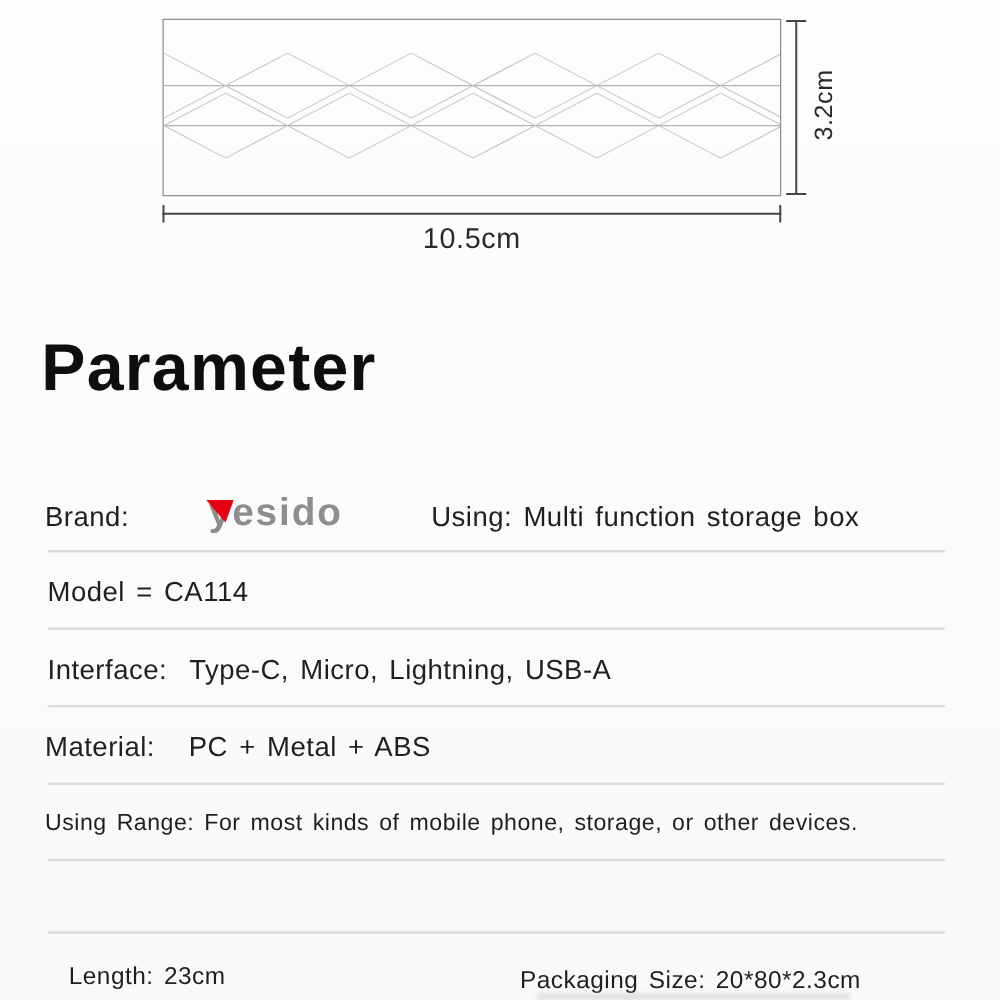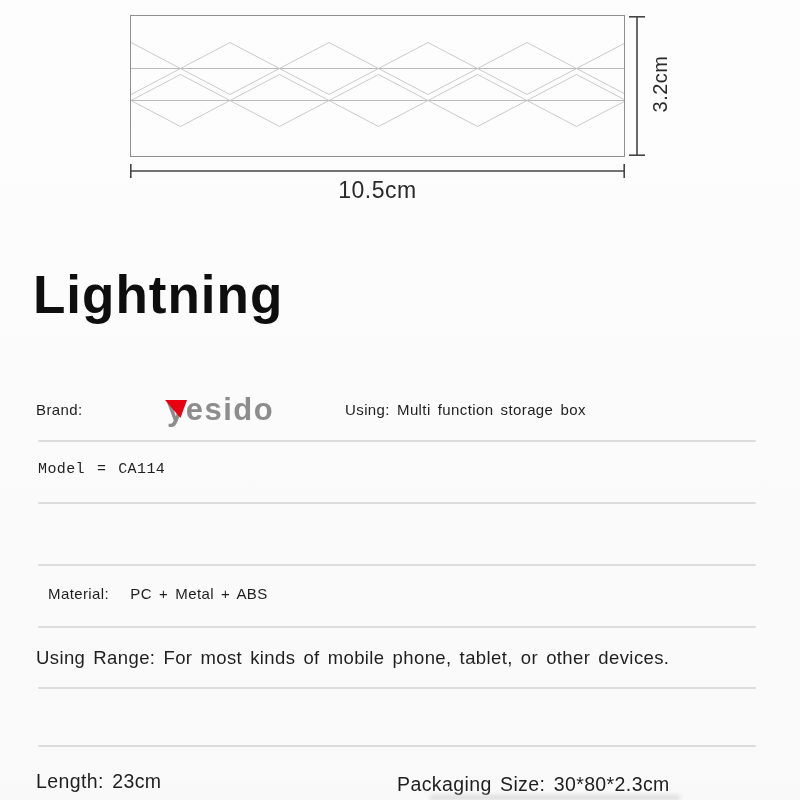--- a/index.html
+++ b/index.html
@@ -27,22 +27,22 @@
   .heading {
     position: absolute; left: 33px; top: 266px; margin: 0;
     font-size: 53px; font-weight: bold; color: #0e0e0e; letter-spacing: 1px;
     line-height: 1.1;
   }
   .spec {
     position: absolute; white-space: pre;
     letter-spacing: 0.4px; word-spacing: 2.5px; color: #1f1f1f;
     line-height: 1.2;
   }
-  .t21 { font-size: 15px; }
-  .t19 { font-size: 19.5px; }
+  .t21 { font-size: 22px; }
+  .t19 { font-size: 19.5px; margin-left: 19px; }
   .t18 { font-size: 18.5px; }
   .divider {
     position: absolute; left: 38px; width: 718px; height: 2px;
     background: #dcdcdc; border-radius: 1px;
   }
   .d1 { top: 440px; } .d2 { top: 502px; } .d3 { top: 564px; }
   .d4 { top: 626px; } .d5 { top: 687px; } .d6 { top: 745px; }
   .logo { position: absolute; left: 167px; top: 392px; width: 140px; height: 40px; }
   .logo-text {
     position: absolute; left: 0; top: 1px;
@@ -110,40 +110,41 @@
 
     <g stroke="#454545" stroke-width="1.6">
       <line x1="637" y1="16" x2="637" y2="156"></line>
       <line x1="629" y1="16.8" x2="645" y2="16.8"></line>
       <line x1="629" y1="155.2" x2="645" y2="155.2"></line>
     </g>
   </svg>
   <div class="dim-w">10.5cm</div>
   <div class="dim-h">3.2cm</div>
 
-  <h1 class="heading">Lightning</h1>
+  <h1 class="heading">Parameter</h1>
 
   <span class="spec t21" style="left:36px; top:401px;">Brand:</span>
   <span class="logo">
     <span class="logo-tri"></span>
     <span class="logo-text">yesido</span>
   </span>
   <span class="spec t21" style="left:345px; top:401px;">Using: Multi function storage box</span>
   <div class="divider d1"></div>
 
-  <span class="spec t21" style="left:38px; top:461px;font-family:Liberation Mono, monospace;">Model = CA114</span>
+  <span class="spec t21" style="left:38px; top:461px;">Model = CA114</span>
   <div class="divider d2"></div>
 
+  <span class="spec t21" style="left:38px; top:523px;">Interface:  Type-C, Micro, Lightning, USB-A</span>
   <div class="divider d3"></div>
 
-  <span class="spec t21" style="left:48px; top:585px;">Material:   PC + Metal + ABS</span>
+  <span class="spec t21" style="left:36px; top:585px;">Material:   PC + Metal + ABS</span>
   <div class="divider d4"></div>
 
-  <span class="spec t18" style="left:36px; top:647px;">Using Range: For most kinds of mobile phone, tablet, or other devices.</span>
+  <span class="spec t18" style="left:36px; top:647px;">Using Range: For most kinds of mobile phone, storage, or other devices.</span>
   <div class="divider d5"></div>
 
   <div class="divider d6"></div>
 
   <span class="spec t19" style="left:36px; top:770px;">Length: 23cm</span>
-  <span class="spec t19" style="left:397px; top:773px;">Packaging Size: 30*80*2.3cm</span>
+  <span class="spec t19" style="left:397px; top:773px;">Packaging Size: 20*80*2.3cm</span>
 
   <div class="smudge"></div>
 </div>
 
 </body></html>

